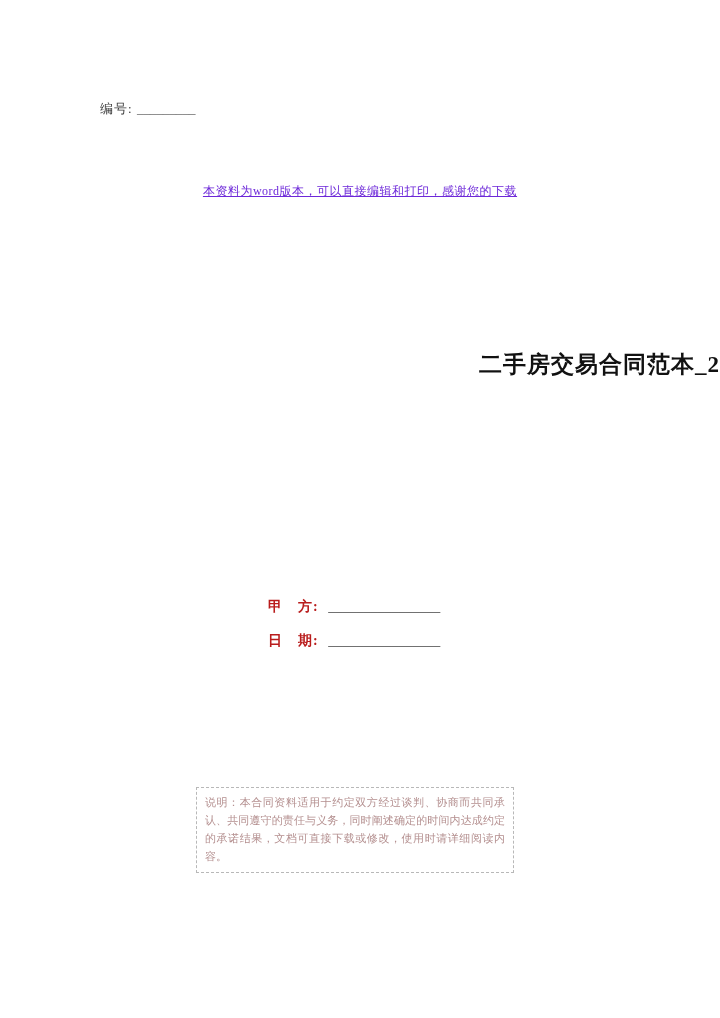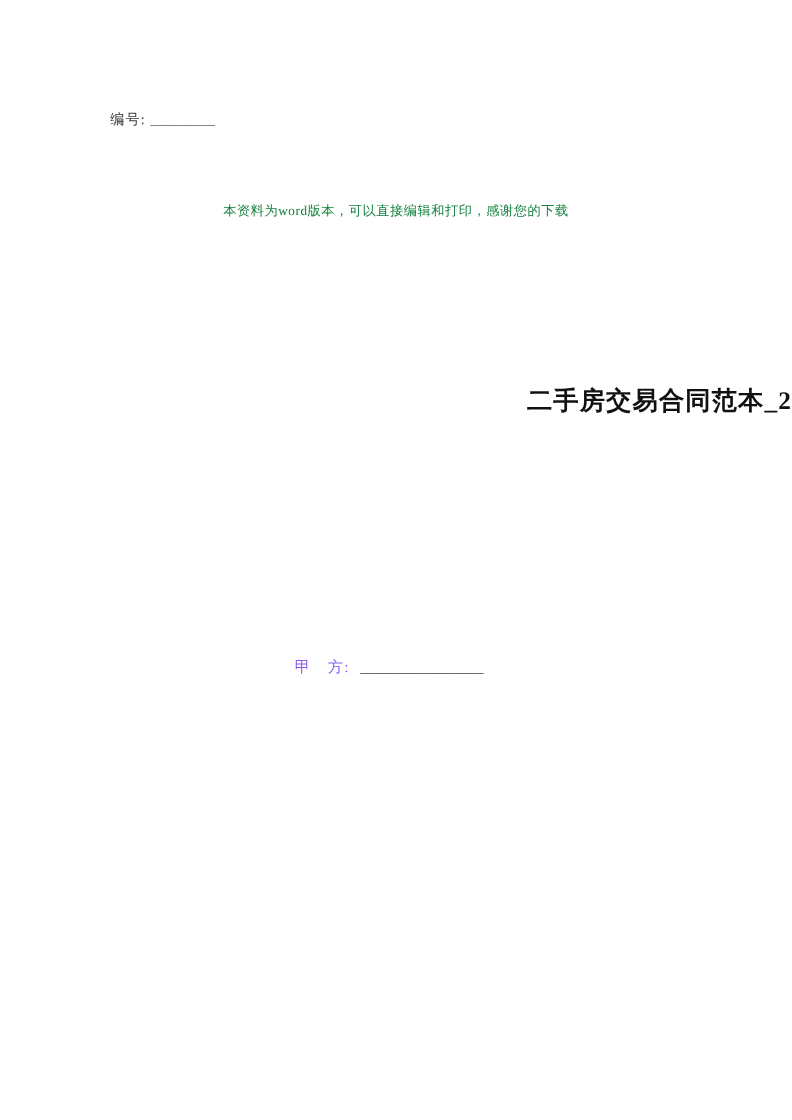--- a/index.html
+++ b/index.html
@@ -29,21 +29,22 @@
     color: #555555;
   }
   .notice {
     position: absolute;
     left: 0;
     top: 183px;
     width: 720px;
     text-align: center;
     font-size: 12px;
     letter-spacing: 0.5px;
-    color: #15803d;
+    color: #6d28d9;
+    text-decoration: underline;
   }
   .doc-title {
     position: absolute;
     left: 0;
     top: 349px;
     width: 720px;
     margin: 0;
     text-align: right;
     font-size: 23px;
     font-weight: bold;
@@ -54,22 +55,22 @@
     position: absolute;
     left: 268px;
     top: 598px;
   }
   .party-row {
     height: 34px;
     font-size: 14px;
     white-space: nowrap;
   }
   .party-label {
-    font-weight: normal;
-    color: #8b5cf6;
+    font-weight: bold;
+    color: #b91c1c;
     letter-spacing: 1px;
   }
   .party-line {
     color: #444444;
     margin-left: 6px;
     letter-spacing: 0;
     margin-top: 28px;
   }
   .note-box {
     position: absolute;
@@ -96,16 +97,23 @@
 
   <div class="notice">本资料为word版本，可以直接编辑和打印，感谢您的下载</div>
 
   <h1 class="doc-title">二手房交易合同范本_2</h1>
 
   <div class="party-block">
     <div class="party-row">
       <span class="party-label">甲　方:</span>
       <span class="party-line">________________</span>
     </div>
+    <div class="party-row">
+      <span class="party-label">日　期:</span>
+      <span class="party-line">________________</span>
+    </div>
   </div>
 
+  <div class="note-box">
+    <span>说明：本合同资料适用于约定双方经过谈判、协商而共同承认、共同遵守的责任与义务，同时阐述确定的时间内达成约定的承诺结果，文档可直接下载或修改，使用时请详细阅读内容。</span>
+  </div>
 
 </div>
 
 </body></html>

